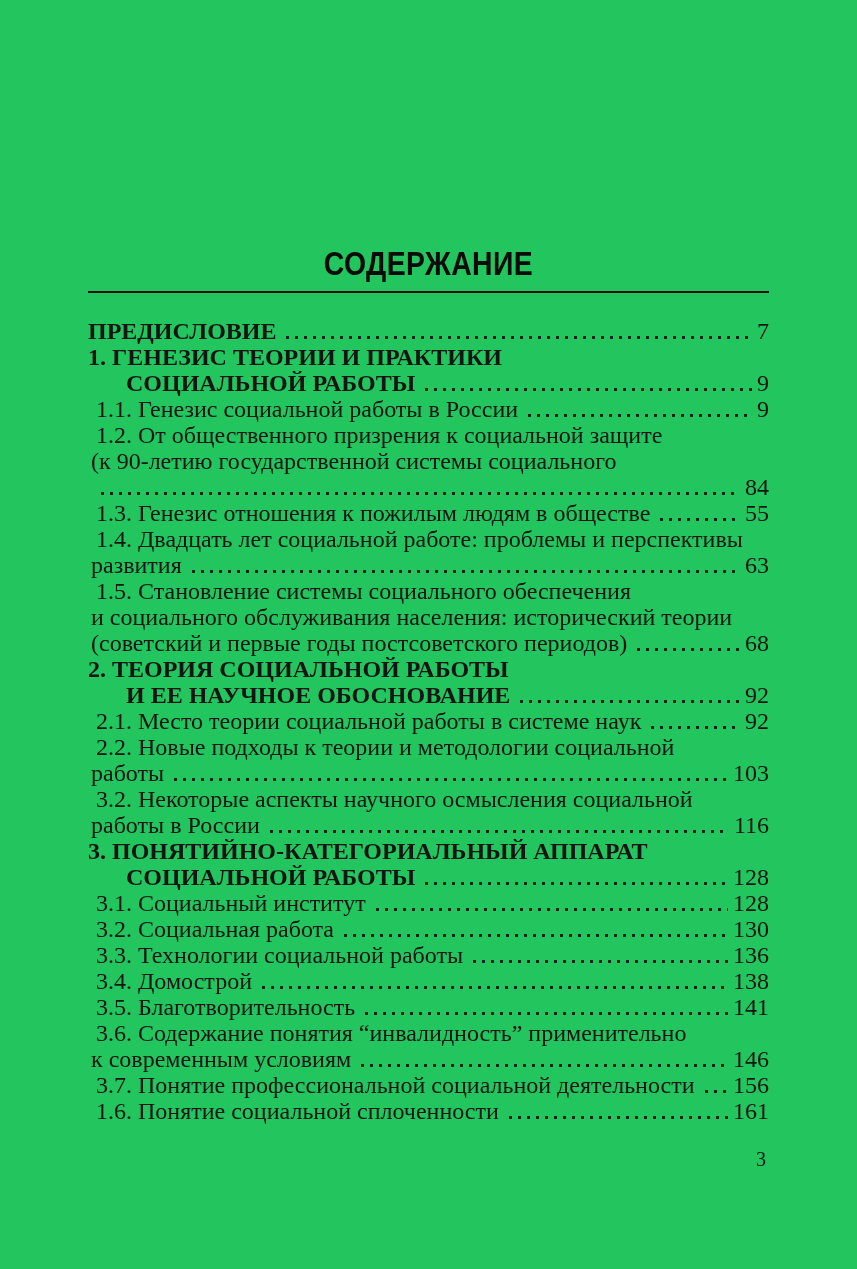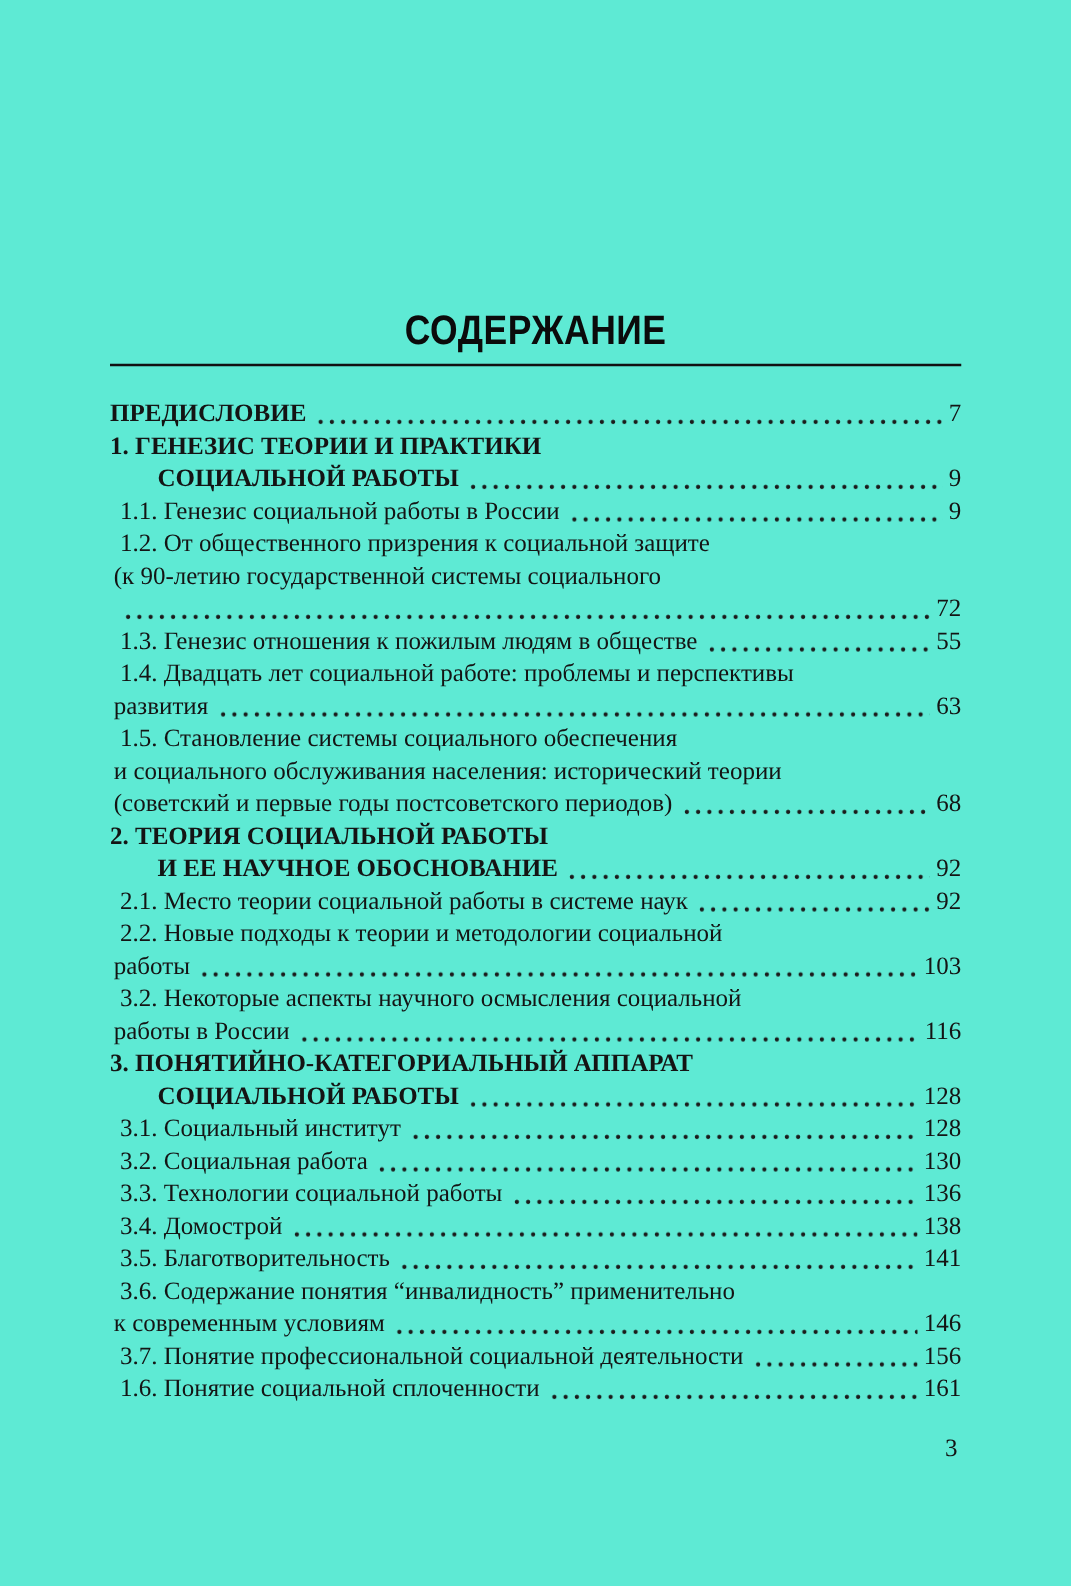--- a/index.html
+++ b/index.html
@@ -4,21 +4,21 @@
 <style>
   html, body {
     margin: 0;
     padding: 0;
     background: #e8e8e8;
   }
   .page {
     position: relative;
     width: 857px;
     height: 1269px;
-    background: #5eead4;
+    background: #22c55e;
     overflow: hidden;
     font-family: "Liberation Serif", "DejaVu Serif", serif;
     color: #141414;
   }
   .content {
     position: absolute;
     left: 88px;
     top: 0;
     width: 681px;
   }
@@ -36,21 +36,21 @@
     letter-spacing: 0.5px;
     white-space: nowrap;
   }
   .rule {
     margin-top: 9px;
     height: 0;
     border-bottom: 2px solid #111111;
   }
   .toc {
     margin-top: 25px;
-    font-size: 20px;
+    font-size: 24px;
     line-height: 26px;
   }
   .entry { margin: 0; }
   .entry.b .line { font-weight: 700; }
   .entry.b .pg { font-weight: 400; }
   .line {
     display: flex;
     white-space: pre;
   }
   
@@ -90,21 +90,21 @@
         <div class="entry lv1 b">
           <div class="line first">1. ГЕНЕЗИС ТЕОРИИ И ПРАКТИКИ</div>
           <div class="line cont"><span class="txt">СОЦИАЛЬНОЙ РАБОТЫ</span><span class="leader"></span><span class="pg">9</span></div>
         </div>
         <div class="entry lv2">
           <div class="line first"><span class="txt">1.1. Генезис социальной работы в России</span><span class="leader"></span><span class="pg">9</span></div>
         </div>
         <div class="entry lv2">
           <div class="line first">1.2. От общественного призрения к социальной защите</div>
           <div class="line cont">(к 90-летию государственной системы социального</div>
-          <div class="line cont"><span class="leader"></span><span class="pg">72</span></div>
+          <div class="line cont"><span class="leader"></span><span class="pg">84</span></div>
         </div>
         <div class="entry lv2">
           <div class="line first"><span class="txt">1.3. Генезис отношения к пожилым людям в обществе</span><span class="leader"></span><span class="pg">55</span></div>
         </div>
         <div class="entry lv2">
           <div class="line first">1.4. Двадцать лет социальной работе: проблемы и перспективы</div>
           <div class="line cont"><span class="txt">развития</span><span class="leader"></span><span class="pg">63</span></div>
         </div>
         <div class="entry lv2">
           <div class="line first">1.5. Становление системы социального обеспечения</div>

